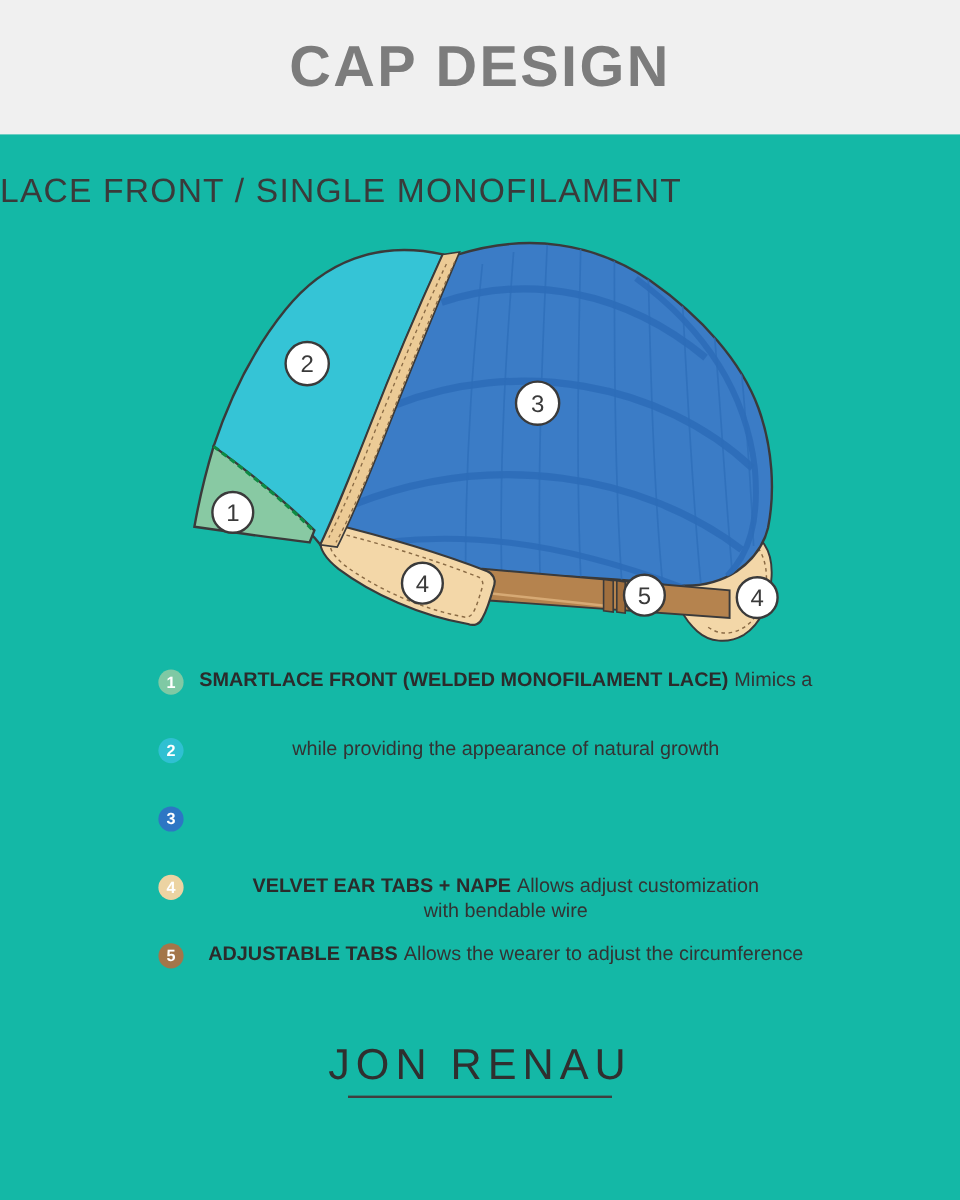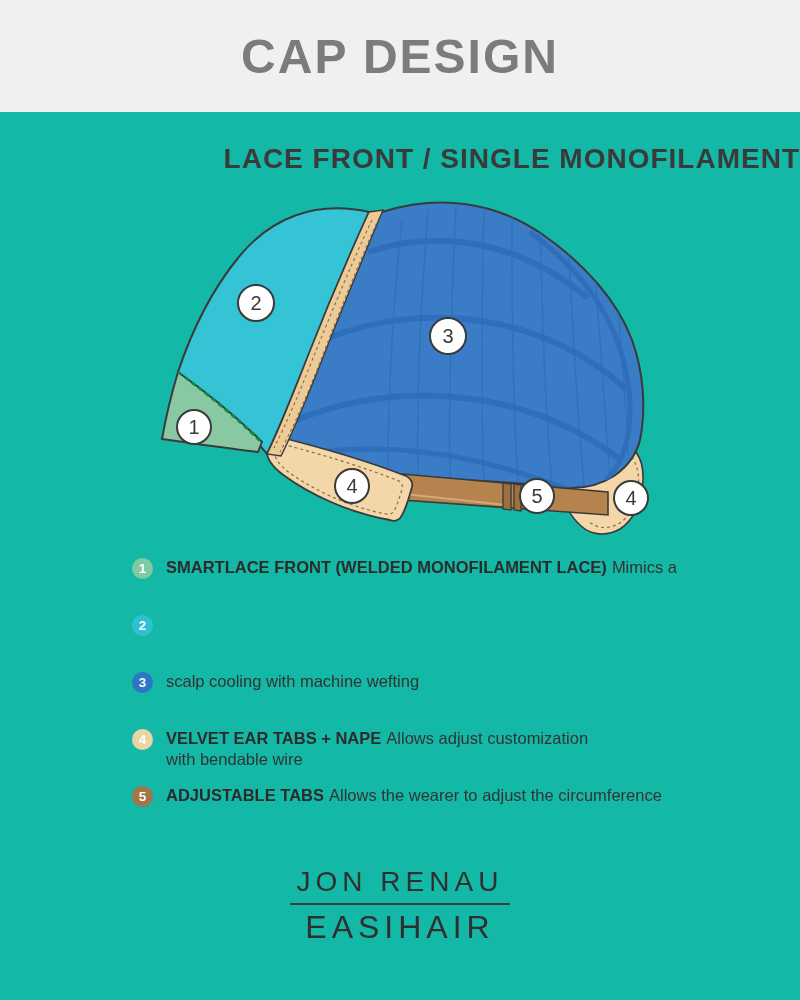--- a/index.html
+++ b/index.html
@@ -1,32 +1,32 @@
 <!DOCTYPE html>
 <html><head>
 <meta charset="utf-8">
 <style>
   html,body{margin:0;padding:0;background:#ffffff;}
   .page{position:relative;width:800px;height:1000px;background:#14b8a6;overflow:hidden;
         font-family:"Liberation Sans",sans-serif;}
   .banner{position:absolute;left:0;top:0;width:800px;height:112px;background:#f0f0f0;
           display:flex;align-items:center;justify-content:center;}
   .banner h1{margin:0;font-size:48px;font-weight:bold;letter-spacing:2px;color:#7c7c7c;}
-  .subtitle{position:absolute;left:0;top:143px;width:800px;text-align:right;
-            font-size:28px;letter-spacing:1px;color:#3a3a3a;font-weight:bold;}
+  .subtitle{position:absolute;left:0;top:143px;width:800px;text-align:left;
+            font-size:28px;letter-spacing:1px;color:#3a3a3a;font-weight:normal;}
   .cap-svg{position:absolute;left:150px;top:190px;}
   .legend{position:absolute;left:132px;top:557px;width:545px;}
   .legend-item{position:relative;margin:0 0 15px 0;min-height:42px;}
   .legend-item .badge{position:absolute;left:0;top:1px;width:21px;height:21px;border-radius:50%;
         color:#ffffff;font-size:13.5px;font-weight:bold;display:flex;align-items:center;justify-content:center;}
-  .legend-item .txt{margin-left:34px;font-size:16.5px;line-height:21px;color:#333333;}
+  .legend-item .txt{margin-left:34px;font-size:16.5px;line-height:21px;color:#333333;text-align:center;}
   .legend-item .lbl{font-weight:bold;color:#2b2b2b;}
   .legend-item .dsc{margin-left:5px;}
   .footer{position:absolute;left:0;top:866px;width:800px;text-align:center;color:#2f2f2f;}
-  .footer .brand{font-size:28px;letter-spacing:5px;font-weight:normal;}
+  .footer .brand{font-size:36px;letter-spacing:5px;font-weight:normal;}
   .footer .rule{width:220px;height:2px;background:#3f3f3f;margin:5px auto 4px auto;}
   .footer .subbrand{font-size:32px;letter-spacing:5px;font-weight:normal;}
 </style>
 </head>
 <body>
 
 <div class="page">
 
   <div class="banner">
     <h1>CAP DESIGN</h1>
@@ -124,26 +124,26 @@
   <div class="legend">
     <div class="legend-item">
       <span class="badge" style="background: rgb(127, 201, 164);">1</span>
       <div class="txt">
         <div><span class="lbl">SMARTLACE FRONT (WELDED MONOFILAMENT LACE)</span><span class="dsc">Mimics a</span></div>
       </div>
     </div>
     <div class="legend-item">
       <span class="badge" style="background: rgb(47, 192, 210);">2</span>
       <div class="txt">
+        <div>while providing the appearance of natural growth</div>
       </div>
     </div>
     <div class="legend-item">
       <span class="badge" style="background: rgb(45, 118, 196);">3</span>
       <div class="txt">
-        <div>scalp cooling  with machine wefting</div>
       </div>
     </div>
     <div class="legend-item">
       <span class="badge" style="background: rgb(236, 211, 162);">4</span>
       <div class="txt">
         <div><span class="lbl">VELVET EAR TABS + NAPE</span><span class="dsc">Allows adjust customization</span></div>
         <div>with bendable wire</div>
       </div>
     </div>
     <div class="legend-item">
@@ -151,16 +151,15 @@
       <div class="txt">
         <div><span class="lbl">ADJUSTABLE TABS</span><span class="dsc">Allows the wearer to adjust the circumference</span></div>
         <div></div>
       </div>
     </div>
   </div>
 
   <div class="footer">
     <div class="brand">JON RENAU</div>
     <div class="rule"></div>
-    <div class="subbrand">EASIHAIR</div>
   </div>
 
 </div>
 
 </body></html>

